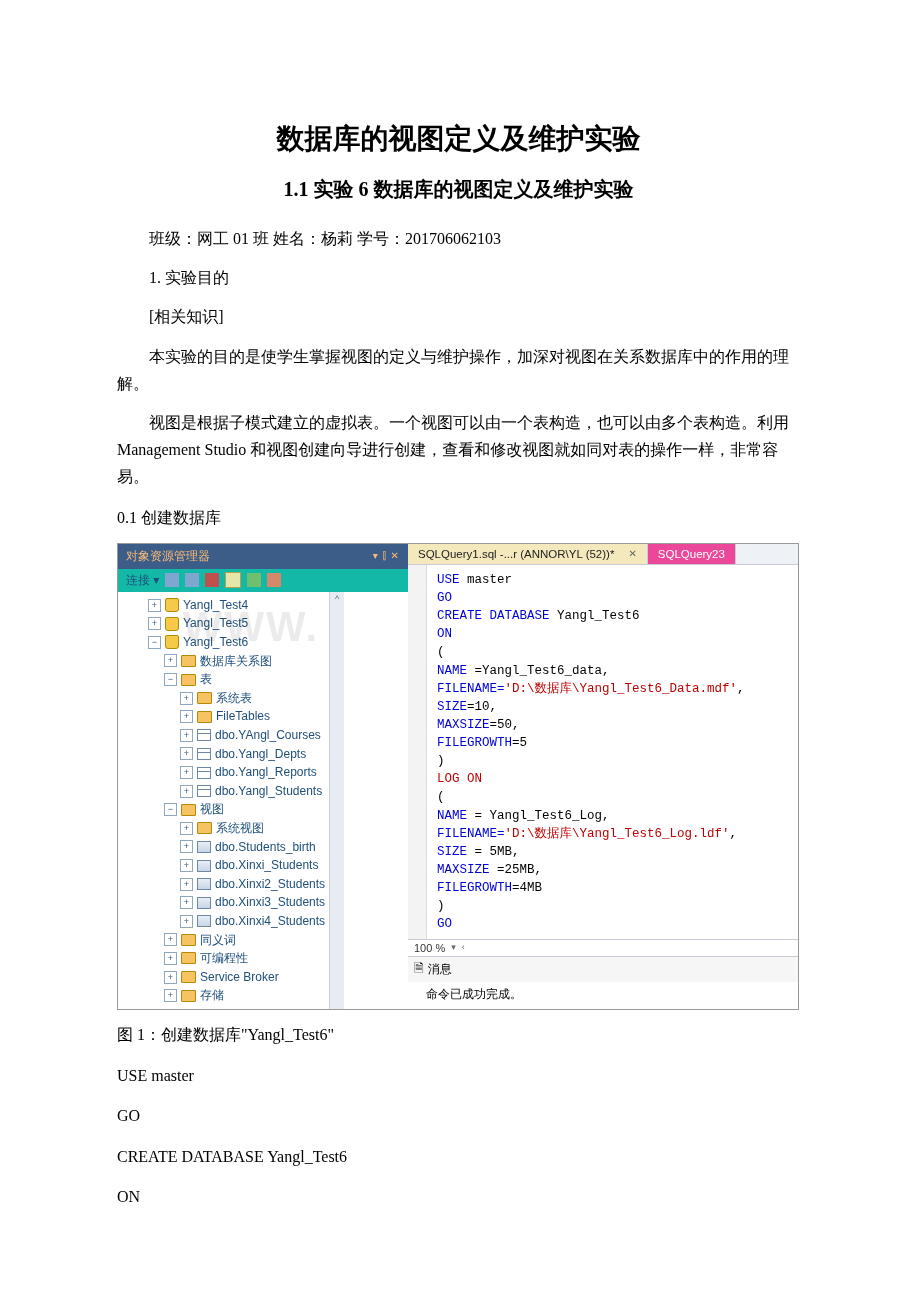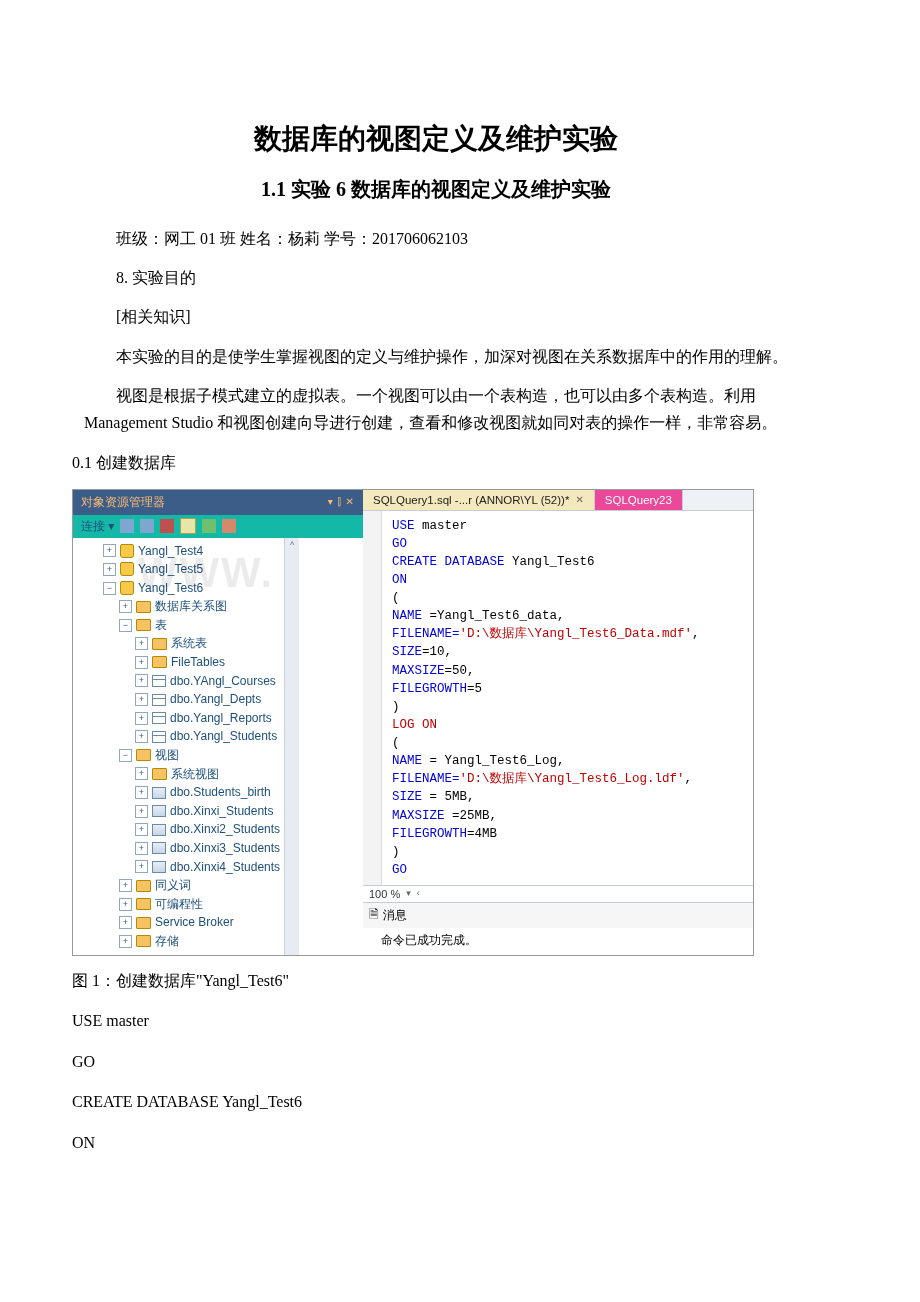--- a/index.html
+++ b/index.html
@@ -4,41 +4,41 @@
 <style>
   body {
     margin: 0;
     padding: 0;
     background: #fff;
     font-family: "SimSun", "宋体", serif;
     color: #000;
     width: 920px;
   }
   .page {
-    padding: 120px 120px 40px 72px;
+    padding: 120px 120px 40px 117px;
   }
   h1.title {
     font-family: "SimHei", "黑体", sans-serif;
     font-size: 28px;
     font-weight: bold;
     text-align: center;
     margin: 0 0 18px 0;
   }
   h2.subtitle {
     font-family: "Times New Roman", "SimHei", serif;
     font-size: 20px;
     font-weight: bold;
     text-align: center;
     margin: 0 0 22px 0;
   }
   p.body {
     font-family: "Times New Roman", "SimSun", serif;
     font-size: 16px;
     line-height: 1.7;
-    margin: 0 0 12px 12px;
+    margin: 0 0 12px 0;
     text-indent: 2em;
   }
   p.body.noindent,
   p.line {
     font-family: "Times New Roman", "SimSun", serif;
     font-size: 16px;
     line-height: 1.9;
     margin: 0 0 10px 0;
     text-indent: 0;
   }
@@ -161,21 +161,21 @@
     display: flex;
     background: #eef1f5;
     border-bottom: 1px solid #c7cdd5;
     font-size: 11.5px;
     align-items: stretch;
   }
   .tab {
     padding: 4px 10px;
     border-right: 1px solid #c7cdd5;
     white-space: nowrap;
-    display: flex; align-items: center; gap: 6px; justify-content: center;
+    display: flex; align-items: center; gap: 14px; justify-content: center;
   }
   .tab.active {
     background: #f4e9bd;
     color: #222;
   }
   .tab.other {
     background: #ec4899;
     color: #fff;
   }
   .tab .x { color: #666; font-size: 10px; }
@@ -220,21 +220,21 @@
     font-family: "Microsoft YaHei", sans-serif;
   }
 </style>
 </head>
 <body>
 
 <div class="page">
   <h1 class="title">数据库的视图定义及维护实验</h1>
   <h2 class="subtitle">1.1 实验 6 数据库的视图定义及维护实验</h2>
   <p class="body">班级：网工 01 班 姓名：杨莉 学号：201706062103</p>
-  <p class="body">8. 实验目的</p>
+  <p class="body">1. 实验目的</p>
   <p class="body">[相关知识]</p>
   <p class="body" style="text-indent:2em">本实验的目的是使学生掌握视图的定义与维护操作，加深对视图在关系数据库中的作用的理解。</p>
   <p class="body">视图是根据子模式建立的虚拟表。一个视图可以由一个表构造，也可以由多个表构造。利用 Management Studio 和视图创建向导进行创建，查看和修改视图就如同对表的操作一样，非常容易。</p>
   <p class="body noindent">0.1 创建数据库</p>
 
   <div class="screenshot">
     <div class="left-pane">
       <div class="oe-title">
         <span>对象资源管理器</span>
         <span class="pin">▾ ⫿ ✕</span>

